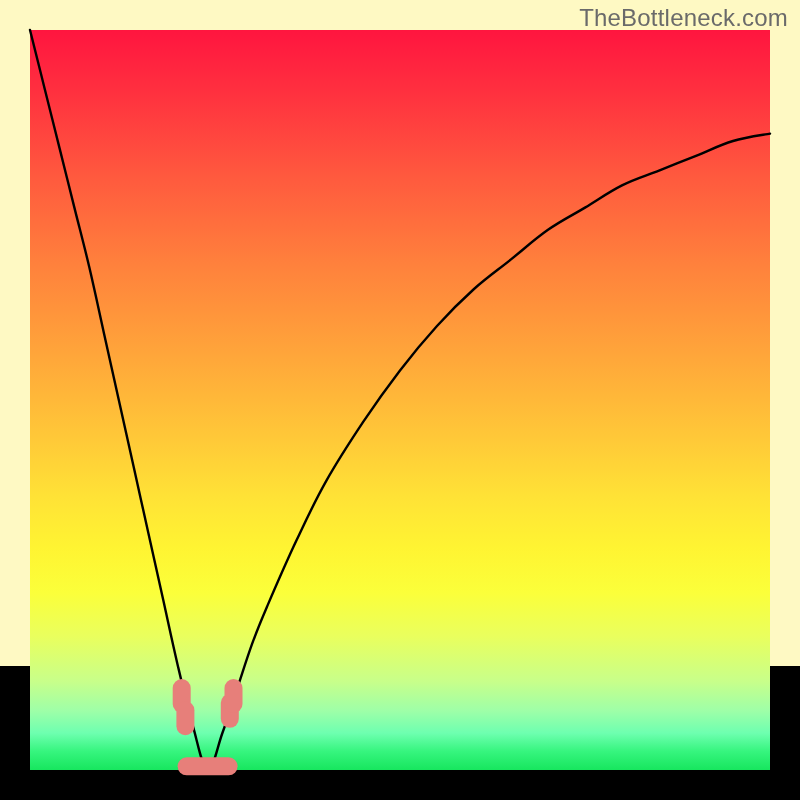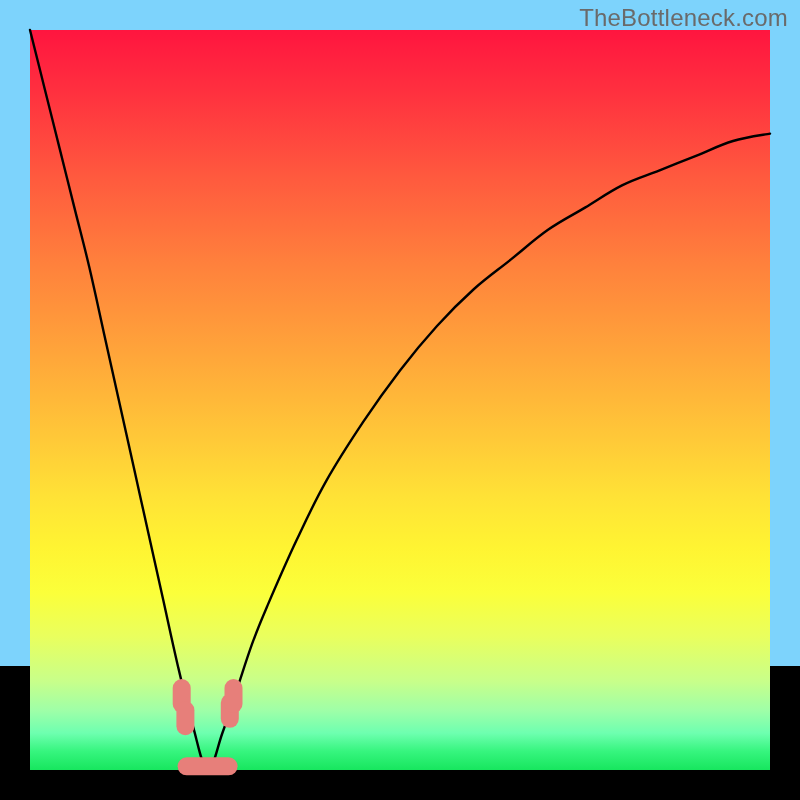--- a/index.html
+++ b/index.html
@@ -10,21 +10,21 @@
     overflow: hidden;
     background: #000;
     font-family: Arial, Helvetica, sans-serif;
   }
   .frame {
     position: absolute;
     left: 0;
     top: 0;
     width: 800px;
     height: 666px;
-    background: #7dd3fc;
+    background: #fef9c3;
   }
   .plot {
     position: absolute;
     left: 30px;
     top: 30px;
     width: 740px;
     height: 740px;
     
     background: linear-gradient(to bottom,
       #ff153f 0%,

